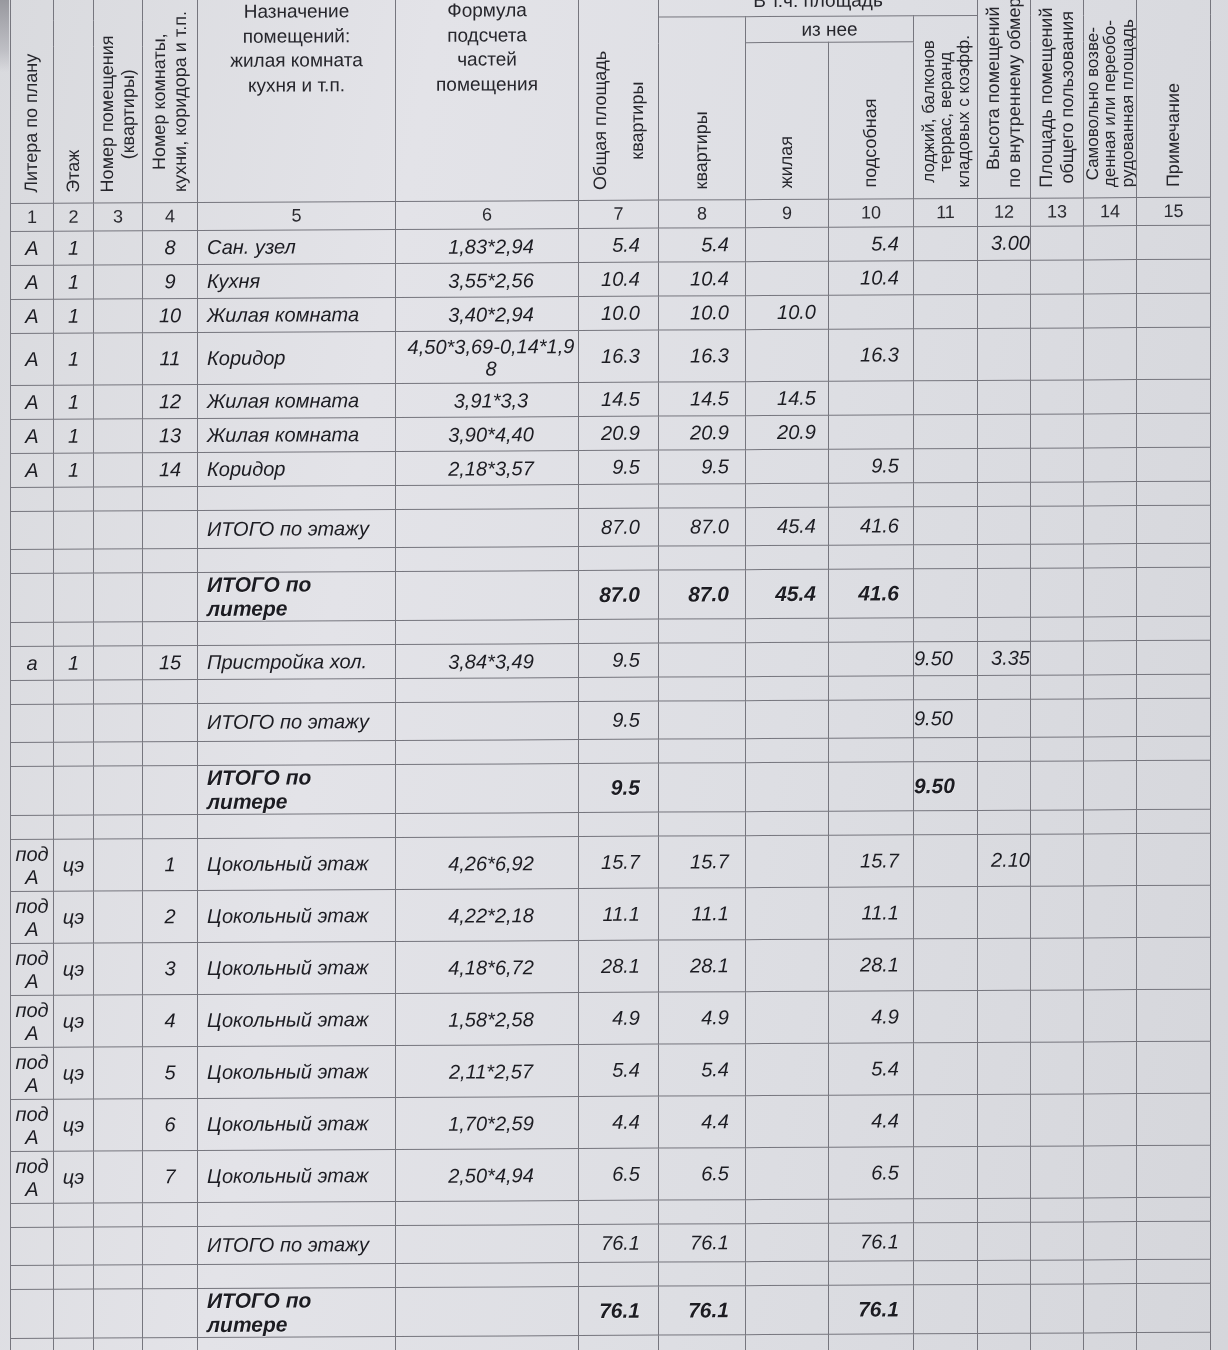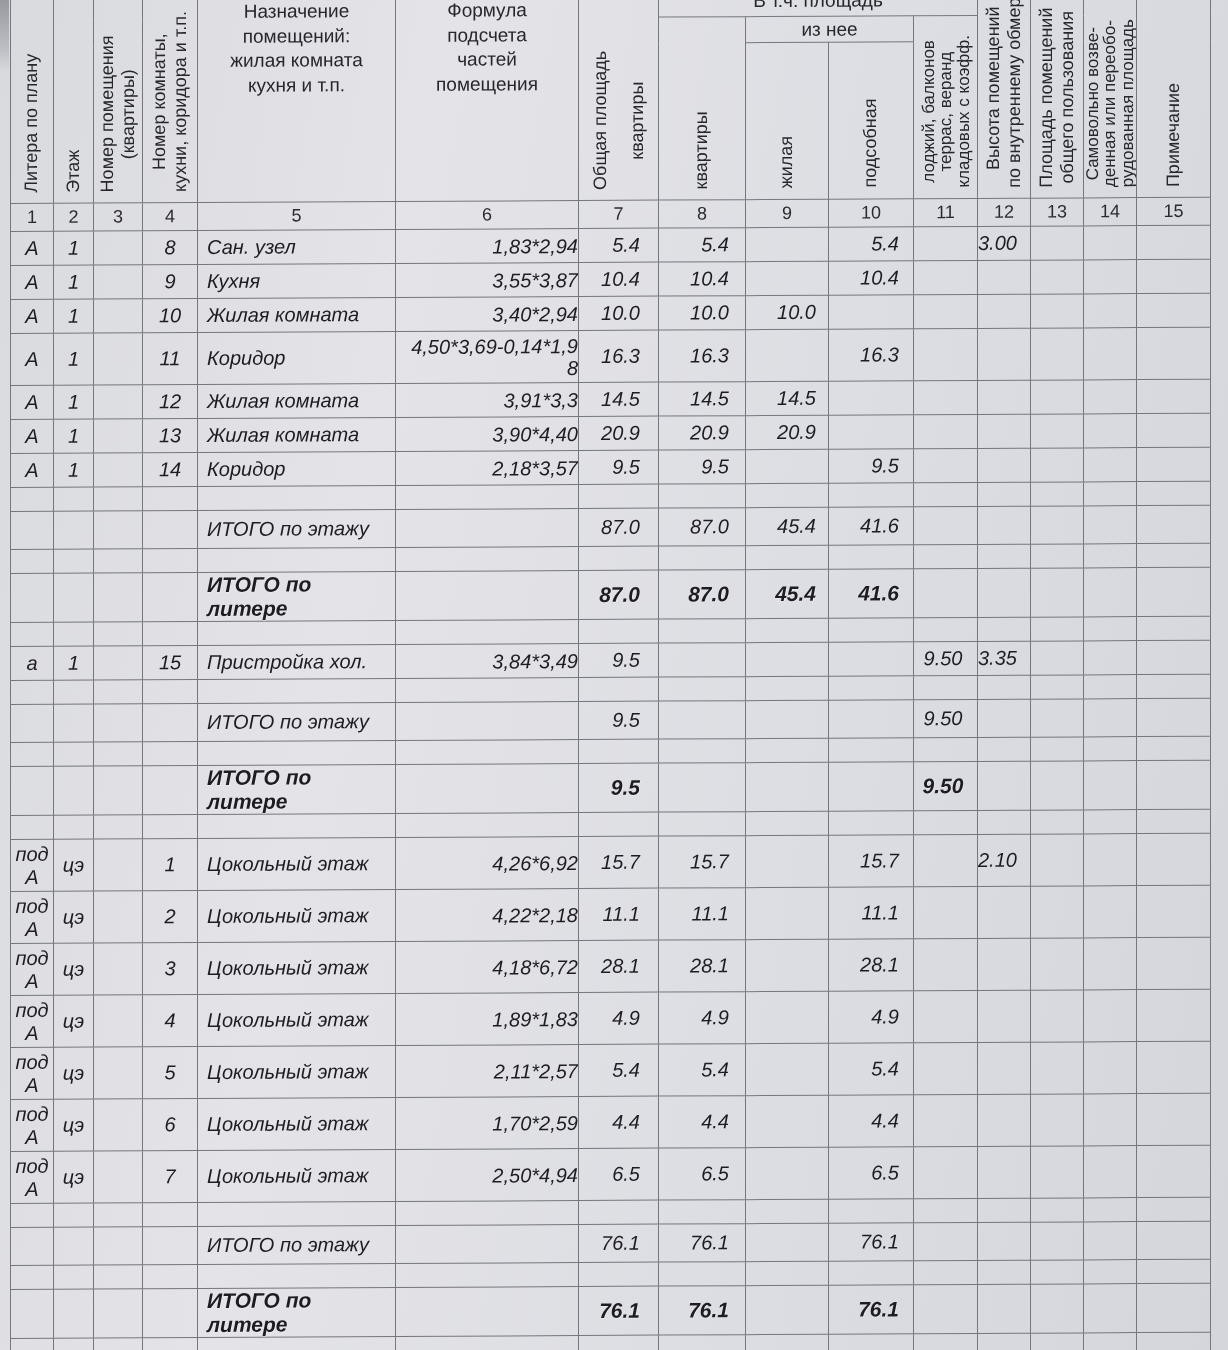--- a/index.html
+++ b/index.html
@@ -53,27 +53,27 @@
   
   tbody td{font-size:20px;font-style:italic;color:#1c1c22;}
   tr.r-d{height:34px;} tr.r-tall{height:52px;} tr.r-b{height:24px;}
   tr.r-tf{height:38px;} tr.r-tl{height:38px;} tr.r-bs{height:52px;}
   tr.r-tl td{font-weight:bold;font-size:21px;text-shadow:0.5px 0.5px 0 #f4f4f7;}
   td.c1{text-align:center;line-height:1.12;padding:0 2px;}
   td.c2{text-align:center;}
   td.c3{text-align:center;}
   td.c4{text-align:center;}
   td.c5{text-align:left;padding-left:9px;}
-  td.c6{text-align:right;padding-left:8px;word-break:break-all;line-height:1.1;}
+  td.c6{text-align:center;padding-left:8px;word-break:break-all;line-height:1.1;}
   td.c7{text-align:right;padding-right:18px;}
   td.c8{text-align:right;padding-right:16px;}
   td.c9{text-align:right;padding-right:12px;}
   td.c10{text-align:right;padding-right:14px;}
-  td.c11{text-align:center;padding-right:5px;}
-  td.c12{text-align:left;margin-top:24px;}
+  td.c11{text-align:left;padding-right:5px;}
+  td.c12{text-align:right;margin-top:24px;}
   td.c13,td.c14,td.c15{text-align:center;}
 </style>
 </head>
 <body>
 
 <div class="paper"></div>
 <div class="corner-mark"></div>
 
 <div class="sheet">
   <table>
@@ -220,21 +220,21 @@
           <td class="c13"></td>
           <td class="c14"></td>
           <td class="c15"></td>
         </tr>
         <tr class="r-d">
           <td class="c1">А</td>
           <td class="c2">1</td>
           <td class="c3"></td>
           <td class="c4">9</td>
           <td class="c5">Кухня</td>
-          <td class="c6">3,55*3,87</td>
+          <td class="c6">3,55*2,56</td>
           <td class="c7">10.4</td>
           <td class="c8">10.4</td>
           <td class="c9"></td>
           <td class="c10">10.4</td>
           <td class="c11"></td>
           <td class="c12"></td>
           <td class="c13"></td>
           <td class="c14"></td>
           <td class="c15"></td>
         </tr>
@@ -560,21 +560,21 @@
           <td class="c13"></td>
           <td class="c14"></td>
           <td class="c15"></td>
         </tr>
         <tr class="r-bs">
           <td class="c1">под А</td>
           <td class="c2">цэ</td>
           <td class="c3"></td>
           <td class="c4">4</td>
           <td class="c5">Цокольный этаж</td>
-          <td class="c6">1,89*1,83</td>
+          <td class="c6">1,58*2,58</td>
           <td class="c7">4.9</td>
           <td class="c8">4.9</td>
           <td class="c9"></td>
           <td class="c10">4.9</td>
           <td class="c11"></td>
           <td class="c12"></td>
           <td class="c13"></td>
           <td class="c14"></td>
           <td class="c15"></td>
         </tr>

